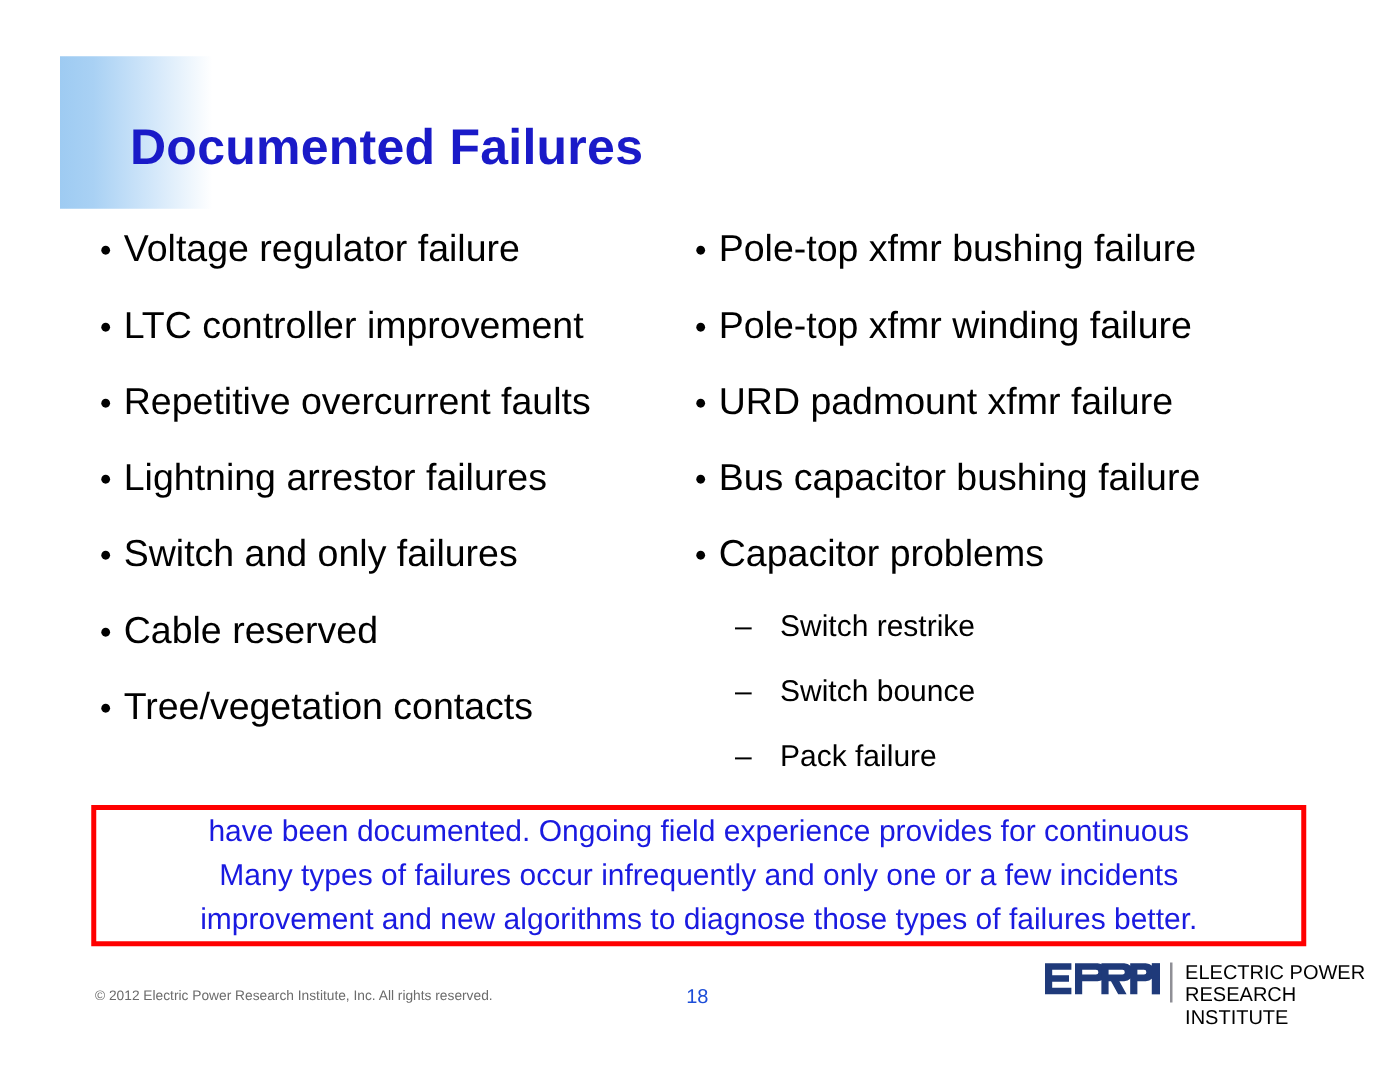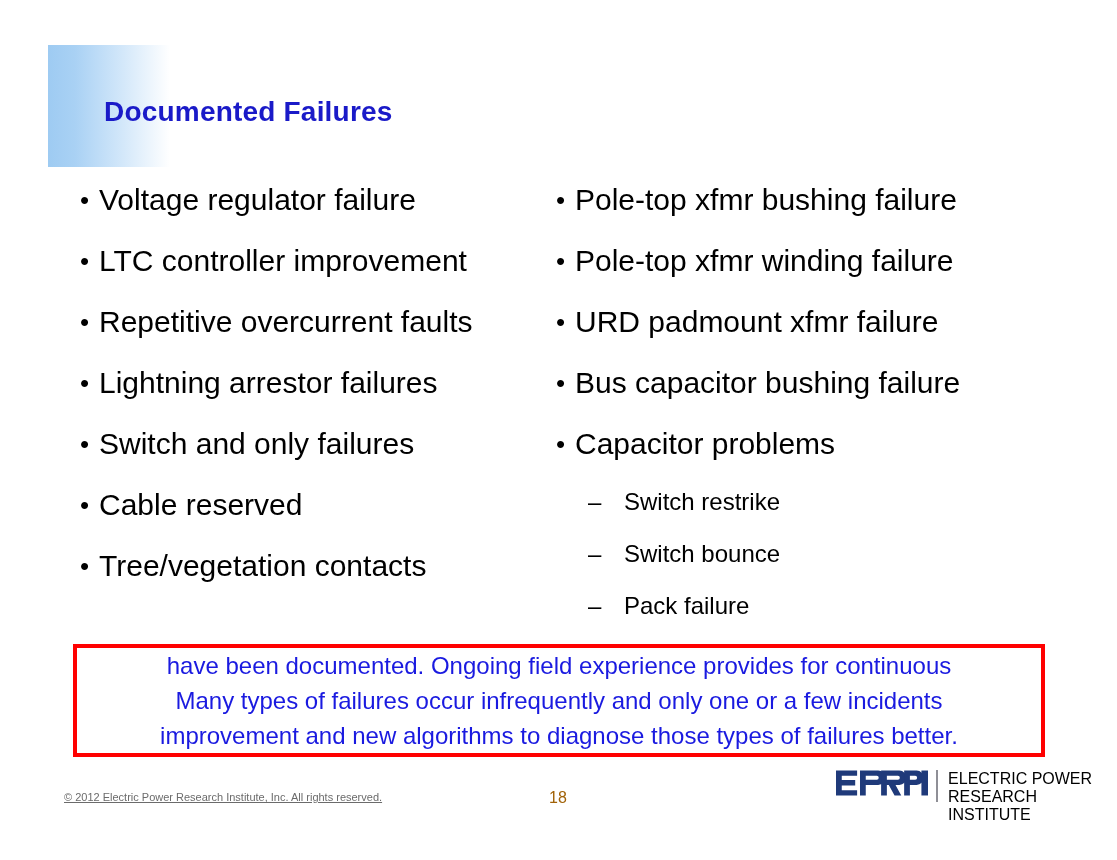--- a/index.html
+++ b/index.html
@@ -24,21 +24,21 @@
     left: 48px;
     top: 45px;
     width: 122px;
     height: 122px;
     background: linear-gradient(to right, #9ecbf2 0%, #a9d1f4 22%, #d4e8fa 62%, #ffffff 100%);
   }
   #page-title {
     position: absolute;
     left: 104px;
     top: 96px;
-    font-size: 28px;
+    font-size: 40px;
     font-weight: bold;
     color: #1a1ac8;
     letter-spacing: 0.2px;
     white-space: nowrap;
   }
 
   
   .column {
     position: absolute;
     top: 182px;
@@ -99,33 +99,32 @@
     font-size: 24px;
     color: #1a1ae0;
     line-height: 35px;
     text-align: center;
     white-space: nowrap;
   }
 
   
   #footer-copyright {
     position: absolute;
-    left: 64px;
+    left: 76px;
     top: 791px;
     font-size: 11px;
     color: #6b6b6b;
     white-space: nowrap;
-    text-decoration: underline;
   }
   #footer-pagenum {
     position: absolute;
     left: 549px;
     top: 789px;
     font-size: 16px;
-    color: #a16207;
+    color: #1d4ed8;
   }
   #epri-logo {
     position: absolute;
     left: 836px;
     top: 770px;
     display: flex;
     align-items: flex-start;
     height: 34px;
   }
   #epri-wordmark { display: block; }

